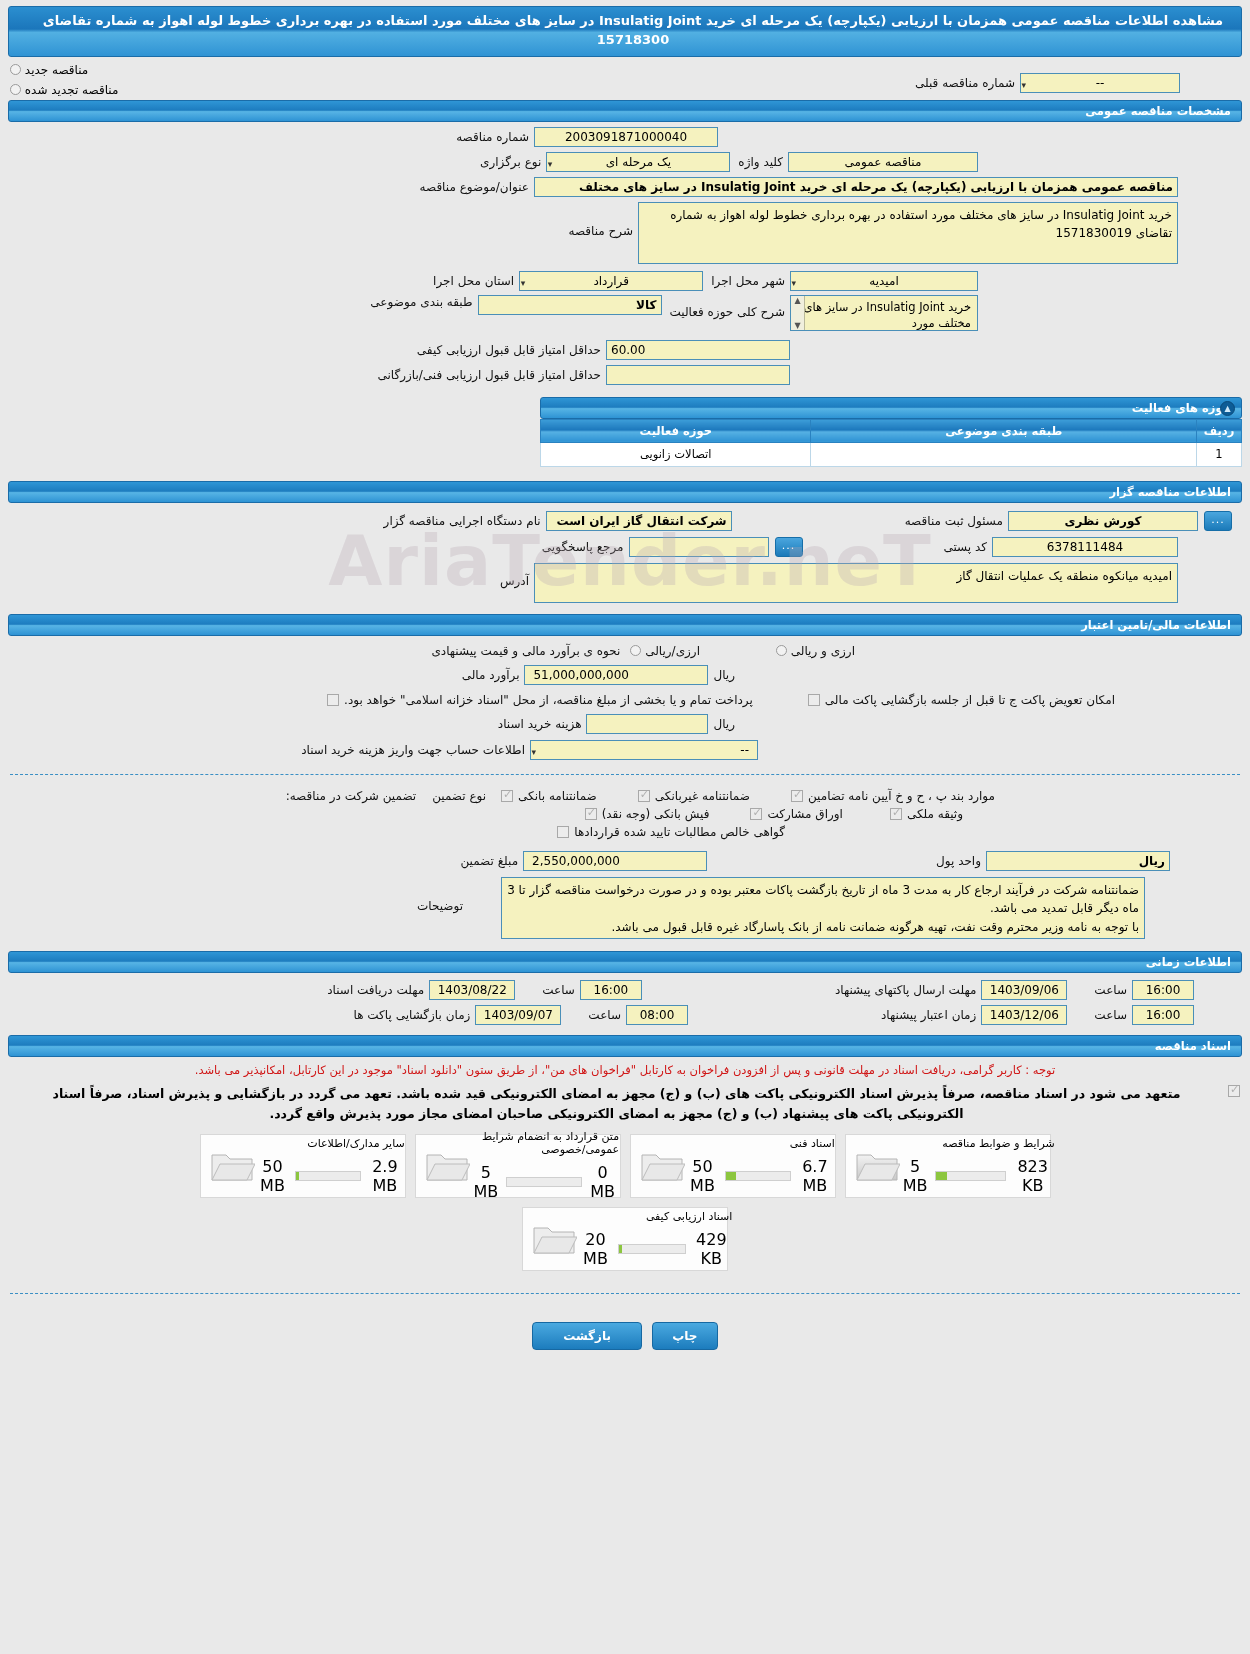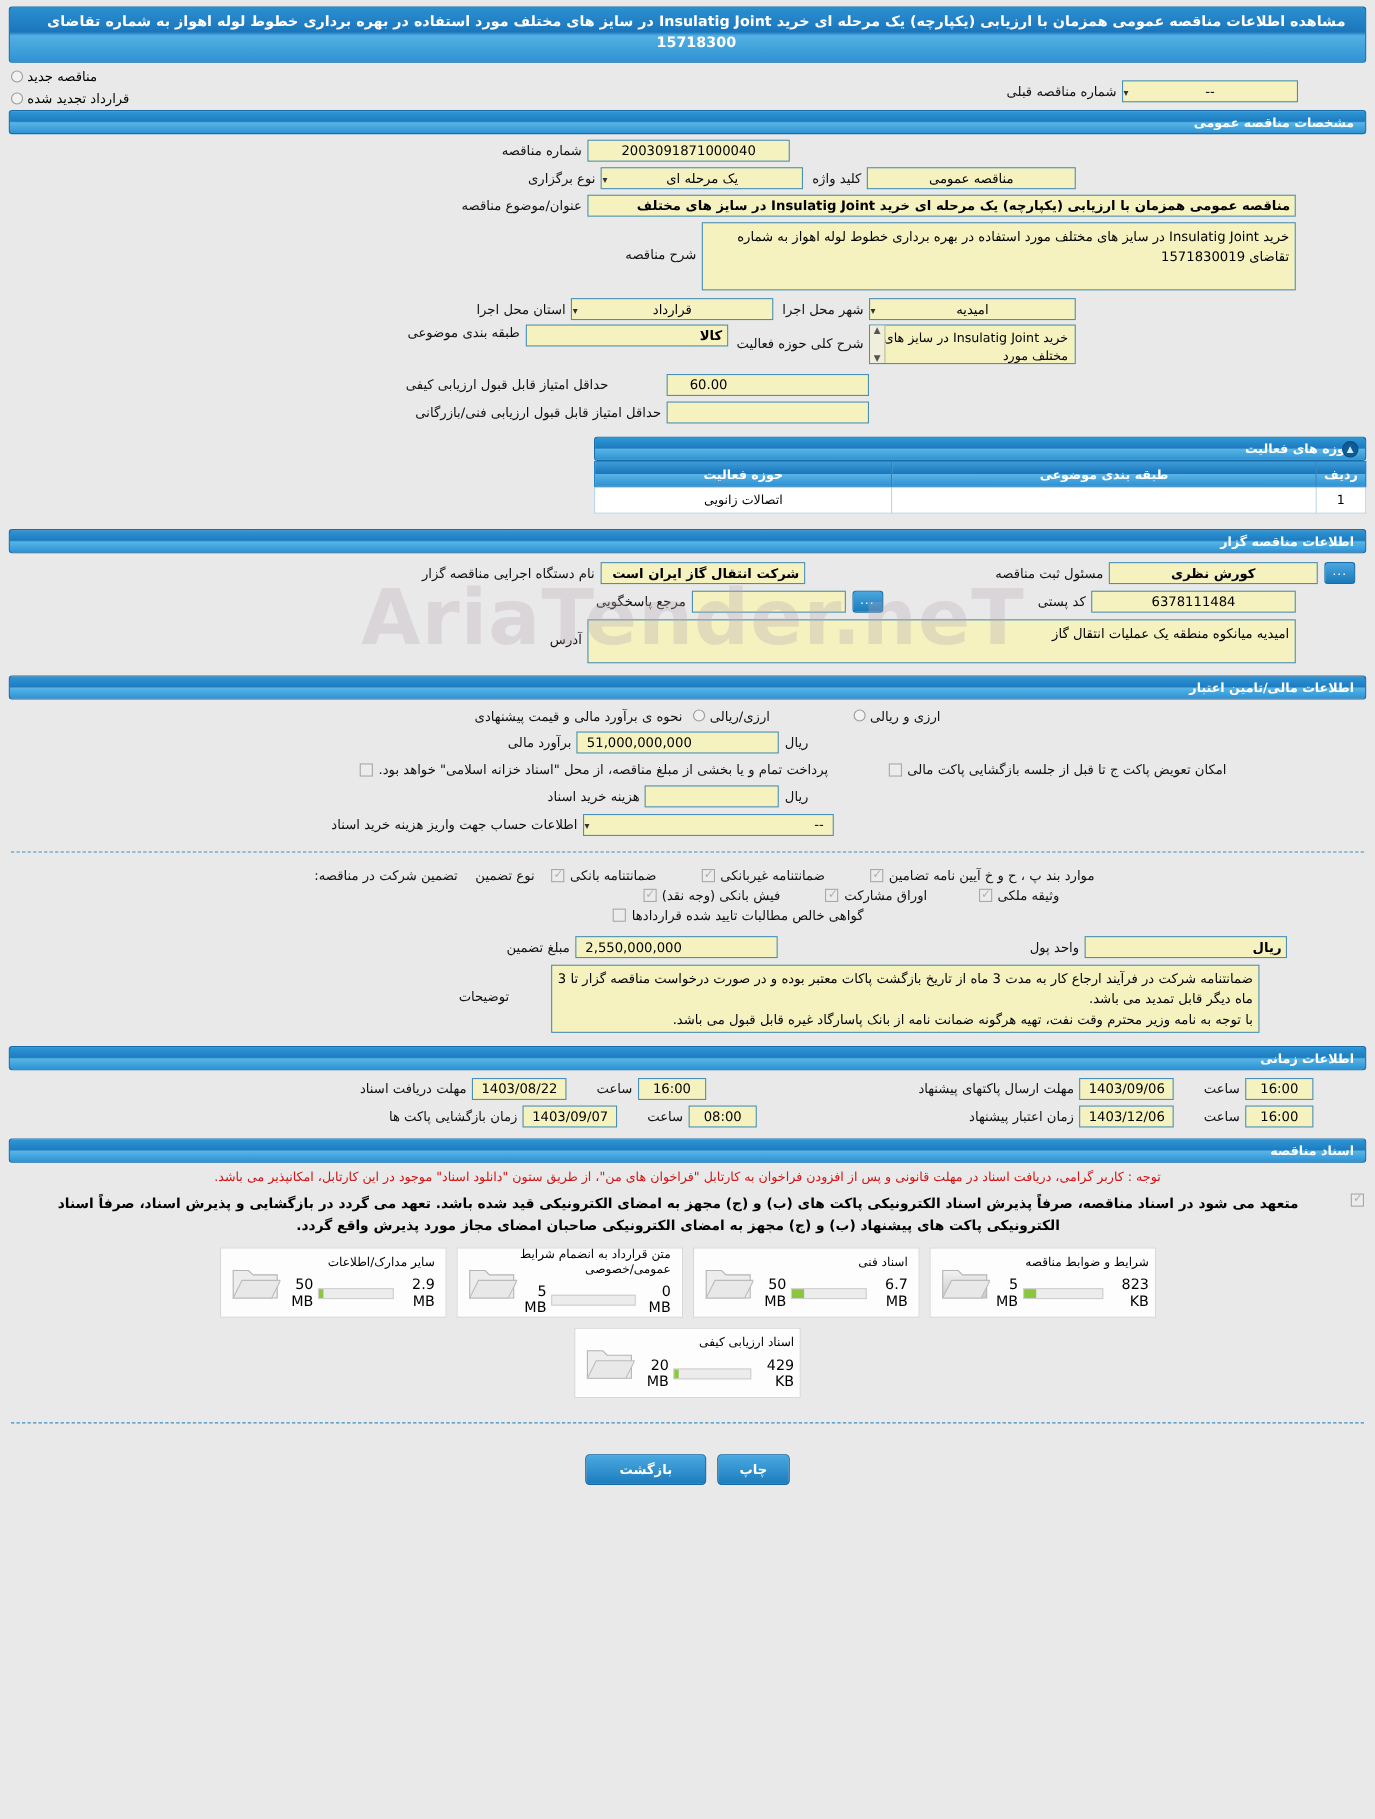--- a/index.html
+++ b/index.html
@@ -152,21 +152,21 @@
   .files { display: flex; flex-wrap: wrap; justify-content: center; gap: 9px 9px; margin-top: 10px; }
   .fcard {
     width: 206px; height: 64px;
     background: #fdfdfd; border: 1px solid #d8d8d8;
     display: flex; flex-direction: row-reverse; align-items: center;
     padding: 6px 8px;
   }
   .fcard .finfo { flex: 1; text-align: right; padding-right: 4px; }
   .fcard .fname { font-size: 11px; margin-bottom: 7px; }
   .fcard .bar-wrap { display: flex; align-items: center; gap: 4px; direction: ltr; justify-content: flex-end; }
-  .fcard .sz { font-size: 13px; }
+  .fcard .sz { font-size: 16px; text-align: center; }
   .bar { height: 10px; width: 92px; background: #ececec; border: 1px solid #cfcfcf; position: relative; }
   .bar i { display: block; height: 100%; background: #8cc63f; }
   .folder { width: 46px; height: 40px; position: relative; flex: 0 0 46px; }
   .folder svg { width: 46px; height: 40px; display: block; }
 
   
   .footer { text-align: center; padding: 18px 0 14px 0; }
   .bbtn {
     display: inline-block;
     background: linear-gradient(to bottom,#4aa9e0,#1c7cbd);
@@ -192,21 +192,21 @@
 
   <div class="body-pad">
     <div style="display:flex; align-items:flex-start; justify-content:space-between; padding-top:6px;">
       <div style="flex:1;"></div>
       <div style="width:430px; text-align:left;">
         <div style="margin-bottom:6px;">
           <span>مناقصه جدید</span>
           <span class="radio"></span>
         </div>
         <div>
-          <span>قرارداد تجدید شده</span>
+          <span>مناقصه تجدید شده</span>
           <span class="radio"></span>
         </div>
       </div>
     </div>
     <div style="display:flex; align-items:center; margin-top:-24px;">
       <div style="width:60px;"></div>
       <div class="sel" style="width:160px;">
         <span class="arrow"></span>
         <span>--</span>
       </div>
@@ -275,21 +275,21 @@
         </div>
       </div>
       <div class="lbl" style="padding-top:10px;">شرح کلی حوزه فعالیت</div>
       <div style="width:3px;"></div>
       <div class="fld" style="width:184px; text-align:right; font-weight:bold;">کالا</div>
       <div class="lbl">طبقه بندی موضوعی</div>
     </div>
 
     <div style="display:flex; align-items:center; margin-top:9px;">
       <div style="width:450px;"></div>
-      <div class="fld num" style="width:184px; text-align:left; padding-left:20px;margin-left:48px;">60.00</div>
+      <div class="fld num" style="width:184px; text-align:left; padding-left:4px;">60.00</div>
       <div class="lbl">حداقل امتیاز قابل قبول ارزیابی کیفی</div>
     </div>
 
     <div style="display:flex; align-items:center; margin-top:5px;">
       <div style="width:450px;"></div>
       <div class="fld num" style="width:184px;"></div>
       <div class="lbl">حداقل امتیاز قابل قبول ارزیابی فنی/بازرگانی</div>
     </div>
   </div>
 

